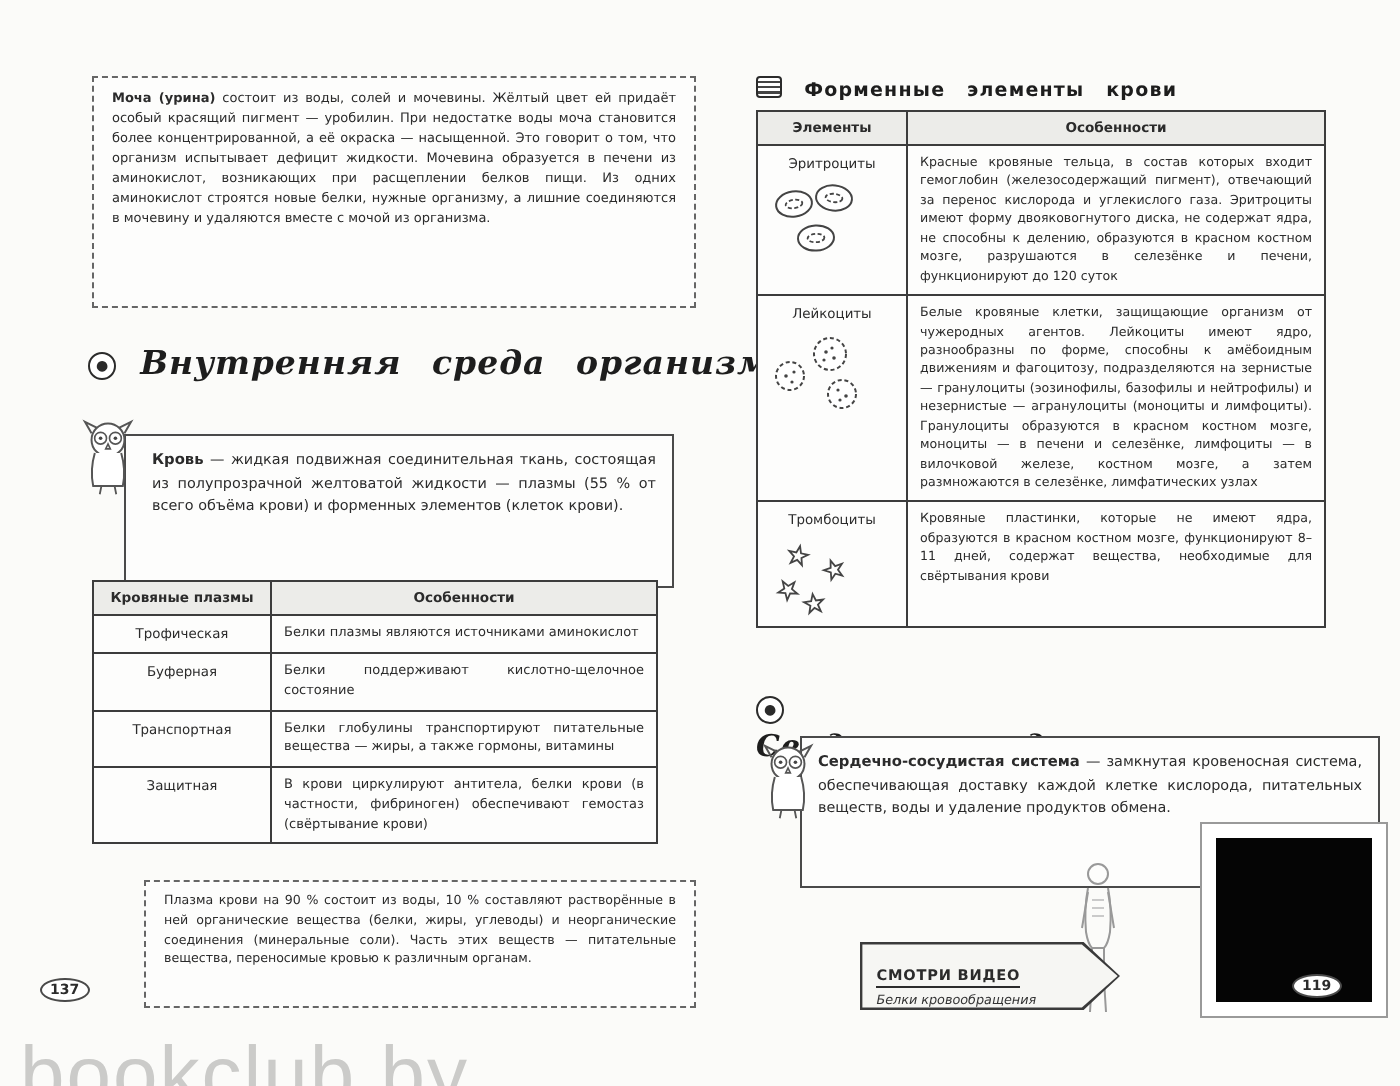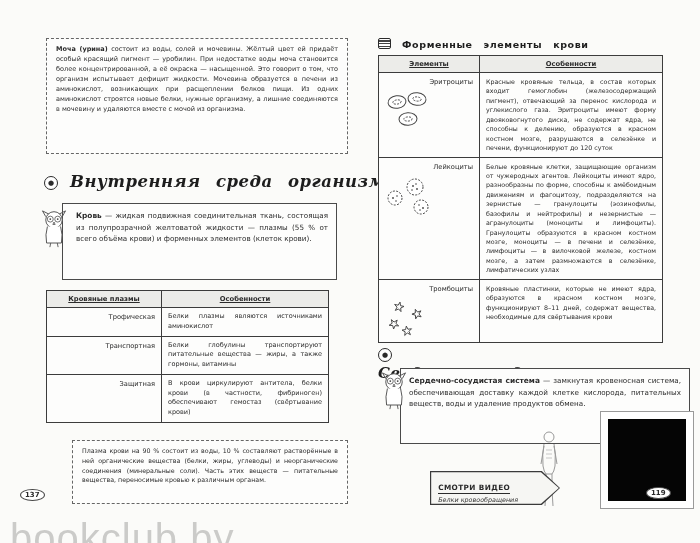--- a/index.html
+++ b/index.html
@@ -37,24 +37,24 @@
   .list-icon{
     display:inline-block;width:11px;height:9px;border:1.3px solid #2b2b2b;
     border-radius:2px;vertical-align:middle;margin-right:6px;
     background:repeating-linear-gradient(#fff 0 1.5px,#444 1.5px 2.6px);
   }
   
   table{border-collapse:collapse;background:#fdfdfc;}
   th,td{border:1px solid #3c3c3c;vertical-align:top;}
   th{
     font-size:6.8px;font-weight:bold;text-align:center;
-    padding:4px 14px;background:#ecece9;text-decoration:underline;
+    padding:4px 1px;background:#ecece9;
   }
   td{font-size:6.5px;line-height:1.5;padding:4px 6px;text-align:justify;}
-  td.rowname{text-align:right;font-size:6.7px;margin-left:32px;}
+  td.rowname{text-align:center;font-size:6.7px;margin-left:32px;}
   .celldraw{display:block;margin-top:4px;}
   
   .pagenum{
     display:inline-block;border:1.2px solid #4a4a4a;border-radius:50%;
     padding:1px 4px;font-size:7px;font-weight:bold;background:#fff;
   }
   .watermark{
     font-size:40px;color:#cbcbc9;letter-spacing:1px;
     font-family:"Liberation Sans", sans-serif;
     margin-top:20px;
@@ -85,21 +85,21 @@
 <div class="abs dashed-box" style="left:46px;top:38px;width:282px;height:104px;">
   <b>Моча (урина)</b>
   <span>состоит из воды, солей и мочевины. Жёлтый цвет ей придаёт особый красящий пигмент — уробилин. При недостатке воды моча становится более концентрированной, а её окраска — насыщенной. Это говорит о том, что организм испытывает дефицит жидкости. Мочевина образуется в печени из аминокислот, возникающих при расщеплении белков пищи. Из одних аминокислот строятся новые белки, нужные организму, а лишние соединяются в мочевину и удаляются вместе с мочой из организма.</span>
 </div>
 
 <div class="abs" style="left:44px;top:172px;">
   <span class="ring-icon">●</span>
   <span class="script-heading">Внутренняя среда организма</span>
 </div>
 
-<div class="abs def-box" style="left:62px;top:203px;width:252px;height:63px;padding-left:13px;">
+<div class="abs def-box" style="left:62px;top:217px;width:252px;height:63px;padding-left:13px;">
   <b>Кровь</b>
   <span>— жидкая подвижная соединительная ткань, состоящая из полупрозрачной желтоватой жидкости — плазмы (55 % от всего объёма крови) и форменных элементов (клеток крови).</span>
 </div>
 <svg class="owl abs" style="left:40px;top:208px;" width="28" height="42" viewBox="0 0 34 48">
   <path d="M7,9 L3,2 L11,6" fill="none" stroke="#555" stroke-width="1.2"></path>
   <path d="M27,9 L31,2 L23,6" fill="none" stroke="#555" stroke-width="1.2"></path>
   <circle cx="17" cy="13" r="10" fill="#fff" stroke="#555" stroke-width="1.2"></circle>
   <circle cx="12.5" cy="12" r="3.6" fill="#fff" stroke="#555" stroke-width="1"></circle>
   <circle cx="21.5" cy="12" r="3.6" fill="#fff" stroke="#555" stroke-width="1"></circle>
   <circle cx="12.5" cy="12" r="1.1" fill="#444"></circle>
@@ -113,20 +113,24 @@
   <tbody>
       <tr>
     <th style="width:86px;">Кровяные плазмы</th>
     <th>Особенности</th>
   </tr>
   <tr>
     <td class="rowname">Трофическая</td>
     <td>Белки плазмы являются источниками аминокислот</td>
   </tr>
   <tr>
+    <td class="rowname">Буферная</td>
+    <td>Белки поддерживают кислотно-щелочное состояние</td>
+  </tr>
+  <tr>
     <td class="rowname">Транспортная</td>
     <td>Белки глобулины транспортируют питательные вещества — жиры, а также гормоны, витамины</td>
   </tr>
   <tr>
     <td class="rowname">Защитная</td>
     <td>В крови циркулируют антитела, белки крови (в частности, фибриноген) обеспечивают гемостаз (свёртывание крови)</td>
   </tr>
 </tbody>
   </table>
 

